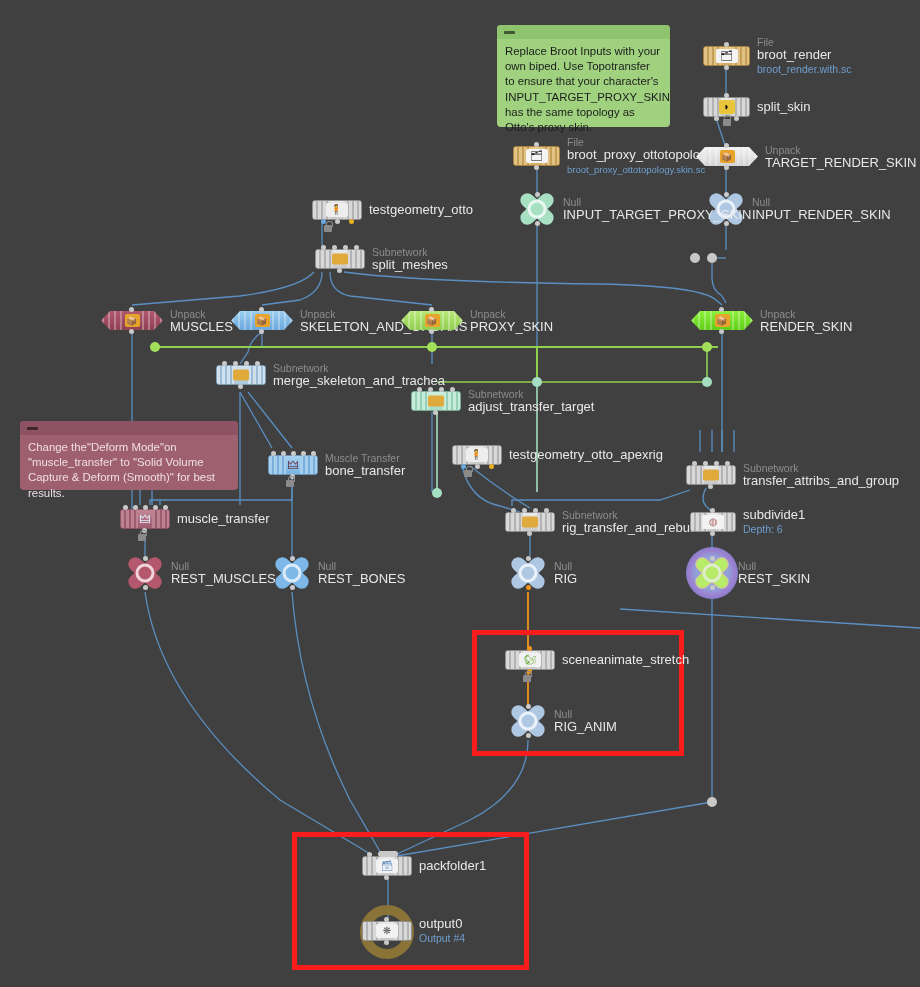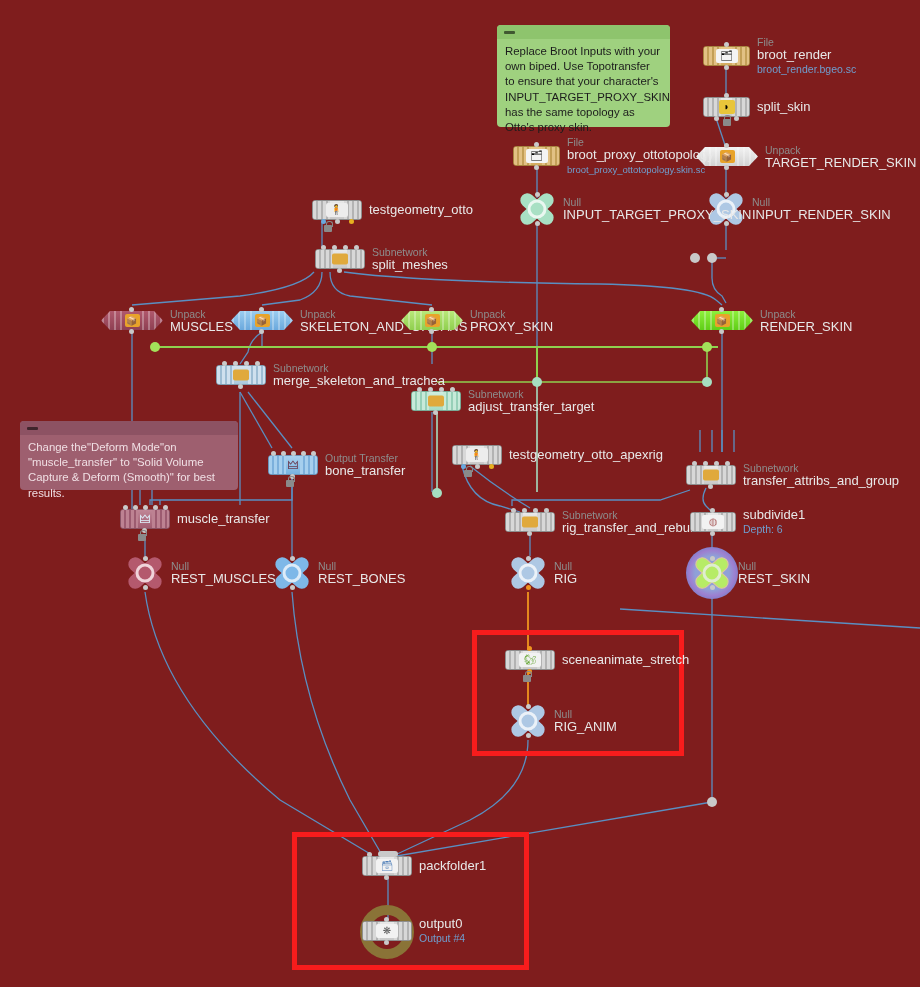--- a/index.html
+++ b/index.html
@@ -1,19 +1,19 @@
 <!DOCTYPE html>
 <html><head>
 <meta charset="utf-8">
 <style>
   html,body{margin:0;padding:0;background:#2b2b2b;}
   body{width:920px;height:987px;overflow:hidden;
        font-family:"Liberation Sans",sans-serif;
        -webkit-font-smoothing:antialiased;}
-  #stage{position:relative;width:920px;height:987px;background:#7f1d1d;overflow:hidden;}
+  #stage{position:relative;width:920px;height:987px;background:#404040;overflow:hidden;}
 
   
   #wires{position:absolute;left:0;top:0;width:920px;height:987px;}
 
   
   .sticky{position:absolute;border-radius:4px;padding:0;box-sizing:border-box;}
   .sticky .bar{height:14px;border-radius:4px 4px 0 0;position:relative;}
   .sticky .bar:after{content:"";position:absolute;left:7px;top:6px;width:11px;height:3px;
       background:rgba(0,0,0,.55);border-radius:1px;}
   .sticky .body{padding:5px 8px 6px 8px;font-size:11.4px;line-height:15.2px;color:#1c1c1c;}
@@ -217,21 +217,21 @@
     <div class="nbody">
       <div class="flutes l"></div>
       <div class="flutes r"></div>
       <div class="chip" style="background:#f4f4f4;">🗂</div>
     </div>
     <div class="pin in" style="left:21px;"></div>
     <div class="pin out" style="left:21px;"></div>
     <div class="nlabel">
       <div class="ntype">File</div>
       <div class="nname">broot_render</div>
-      <div class="nsub">broot_render.bgeo.sc</div>
+      <div class="nsub">broot_render.with.sc</div>
     </div>
   </div>
 
   <div class="node" style="left:703px;top:97px;width:47px;">
     <div class="nbody">
       <div class="flutes l"></div>
       <div class="flutes r"></div>
       <div class="chip" style="background:#e8c53a;width:16px;">◗</div>
     </div>
     <div class="pin in" style="left:21px;"></div>
@@ -425,21 +425,21 @@
       <div class="chip" style="background:transparent;color:#6a3c52;font-size:12px;">🜲</div>
     </div>
     <div class="pin in" style="left:3px;"></div>
     <div class="pin in" style="left:13px;"></div>
     <div class="pin in" style="left:23px;"></div>
     <div class="pin in" style="left:33px;"></div>
     <div class="pin in" style="left:43px;"></div>
     <div class="pin out" style="left:22px;"></div>
     <div class="lock" style="left:22px;top:25px;"></div>
     <div class="nlabel">
-      <div class="ntype">Output Transfer</div>
+      <div class="ntype">Muscle Transfer</div>
       <div class="nname">bone_transfer</div>
     </div>
   </div>
 
   <div class="node" style="left:452px;top:445px;width:50px;">
     <div class="nbody">
       <div class="flutes l"></div>
       <div class="flutes r"></div>
       <div class="chip" style="background:#ededed;color:#c48ba0;">🧍</div>
     </div>

